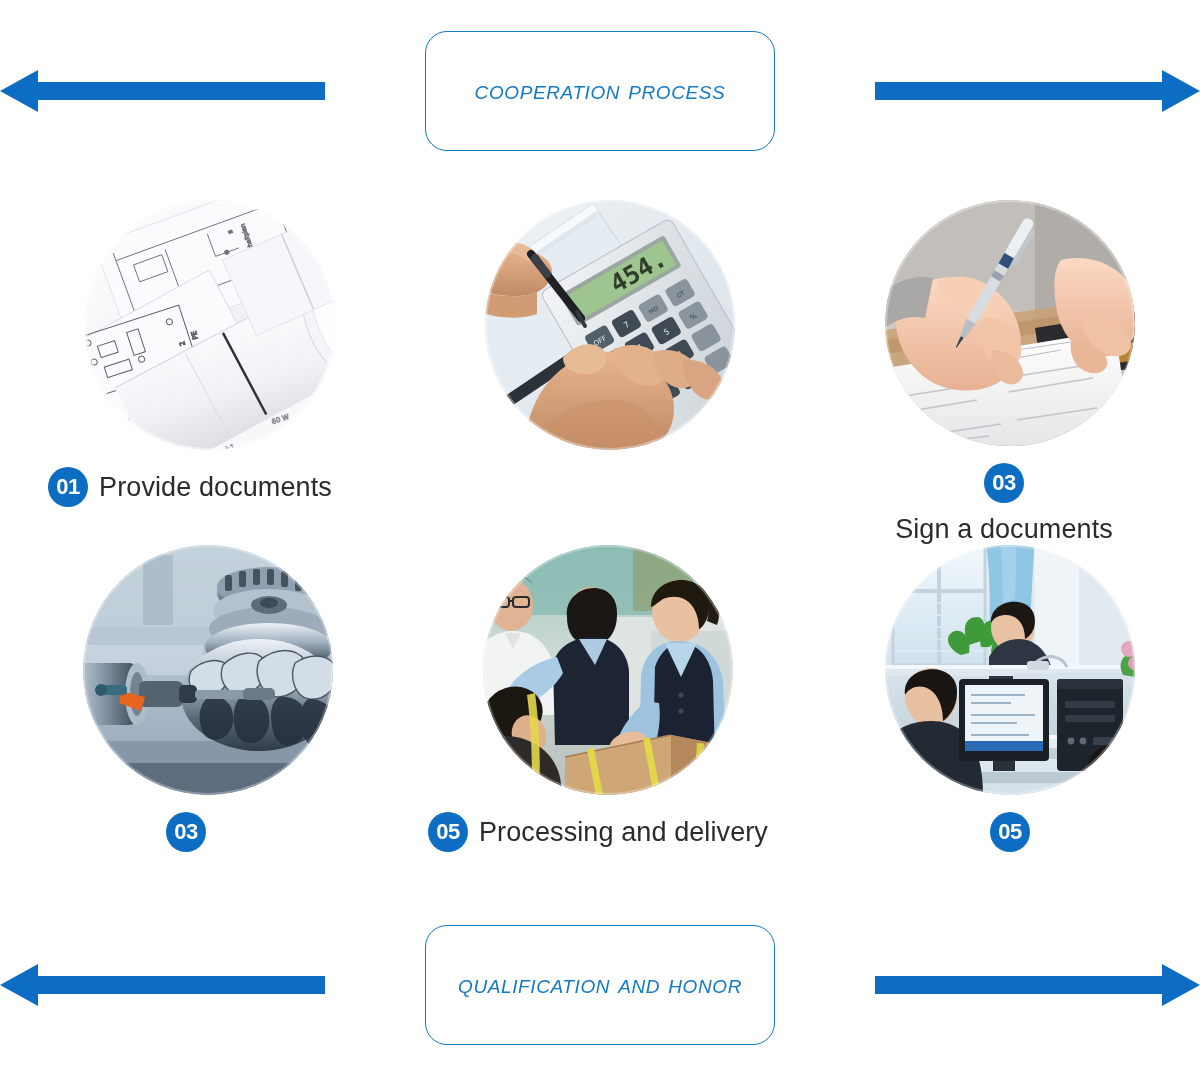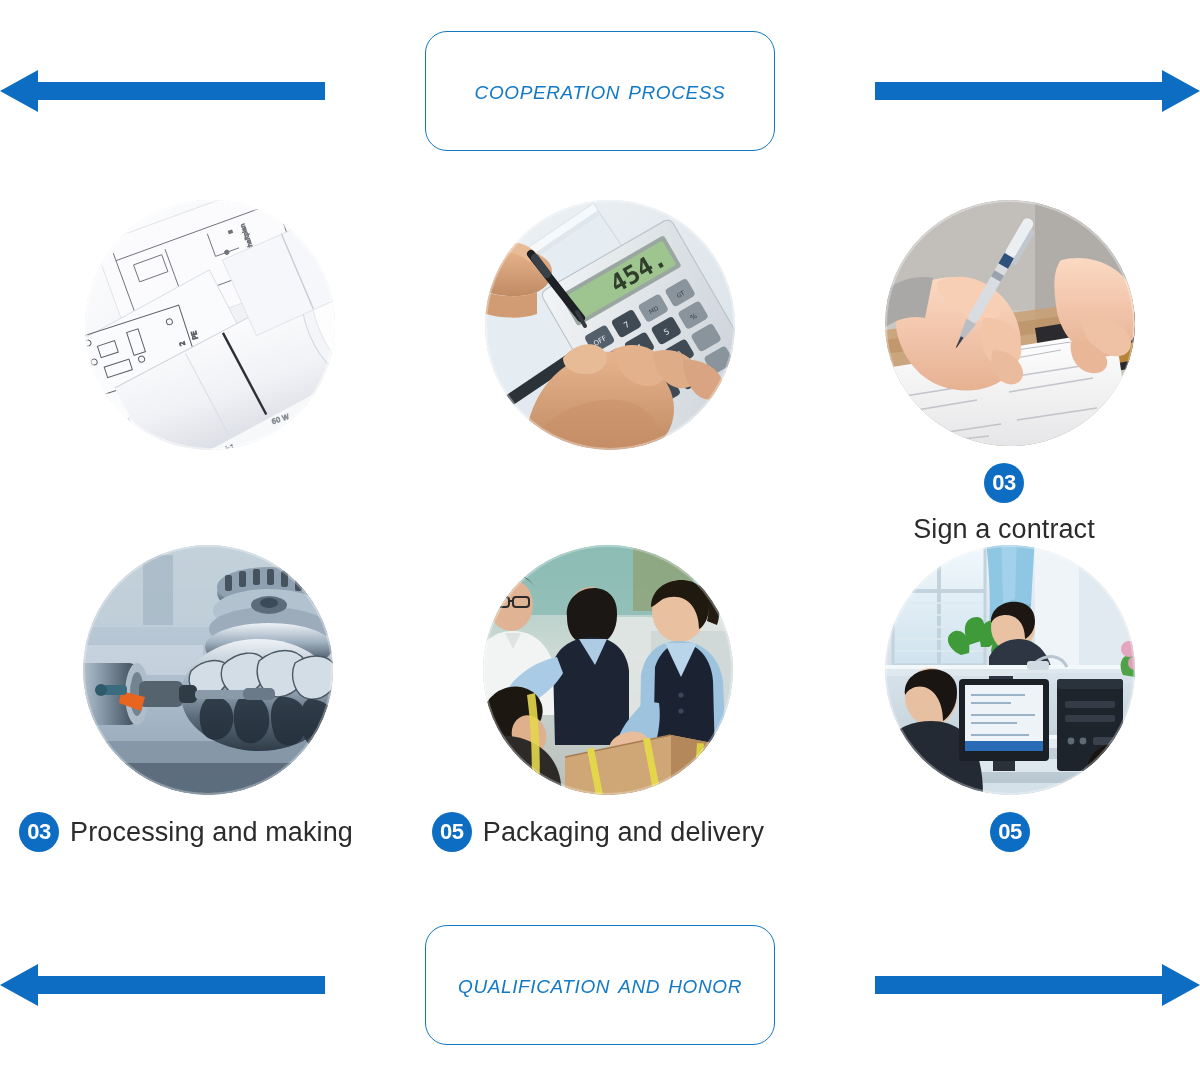--- a/index.html
+++ b/index.html
@@ -246,20 +246,24 @@
 
           <g transform="rotate(-16 215 95)">
             <path d="M150 40 L300 20 L312 100 L162 122 Z" fill="#f6f7fa" stroke="#dde0e6" stroke-width="0.8"></path>
             <path d="M214 31 L224 112" stroke="#c9cdd5" stroke-width="1.4" fill="none"></path>
             <ellipse cx="300" cy="62" rx="16" ry="40" fill="#f0f1f5" stroke="#d6d9e0"></ellipse>
           </g>
           <circle cx="125" cy="125" r="124" fill="none" stroke="#ffffff" stroke-width="2" opacity="0.5"></circle>
         </g>
       </svg>
     </div>
+    <div class="step-caption">
+      <div class="badge">01</div>
+      <div class="step-label">Provide documents</div>
+    </div>
   </div>
 
   <div class="step">
     <div class="circle-photo">
       <svg viewBox="0 0 250 250" preserveAspectRatio="xMidYMid slice">
         <defs>
           <clipPath id="c2">
               <circle cx="125" cy="125" r="125"></circle>
             </clipPath>
           <linearGradient id="desk2" x1="0" y1="0" x2="1" y2="1">
@@ -423,21 +427,21 @@
             <polygon points="94,128 105,128 101,152 98,152" fill="#b9bec5"></polygon>
             <polygon points="98,146 101,146 100,158 99,158" fill="#3a3f45"></polygon>
             <rect x="105" y="18" width="5" height="40" rx="2" fill="#c2c7cd"></rect>
           </g>
           <circle cx="125" cy="125" r="124" fill="none" stroke="#ffffff" stroke-width="2" opacity="0.35"></circle>
         </g>
       </svg>
     </div>
     <div class="step-caption">
       <div class="badge">03</div>
-      <div class="step-label">Sign a contract</div>
+      <div class="step-label">Sign a documents</div>
     </div>
   </div>
 
   <div class="step">
     <div class="circle-photo">
       <svg viewBox="0 0 250 250" preserveAspectRatio="xMidYMid slice">
         <defs>
           <clipPath id="c4">
               <circle cx="125" cy="125" r="125"></circle>
             </clipPath>
@@ -512,21 +516,20 @@
             <path d="M38 146 L62 152 L58 166 L36 158 Z" fill="#e8651f"></path>
             <rect x="20" y="140" width="24" height="10" rx="4" fill="#3b6b7e"></rect>
             <circle cx="18" cy="145" r="6" fill="#2e5a6c"></circle>
           </g>
           <circle cx="125" cy="125" r="124" fill="none" stroke="#ffffff" stroke-width="2" opacity="0.3"></circle>
         </g>
       </svg>
     </div>
     <div class="step-caption">
       <div class="badge">03</div>
-      <div class="step-label">Processing and making</div>
     </div>
   </div>
 
   <div class="step">
     <div class="circle-photo">
       <svg viewBox="0 0 250 250" preserveAspectRatio="xMidYMid slice">
         <defs>
           <clipPath id="c5">
               <circle cx="125" cy="125" r="125"></circle>
             </clipPath>
@@ -597,21 +600,21 @@
             <rect x="214" y="198" width="7" height="54" fill="#d9cd46" transform="rotate(4 214 198)"></rect>
           </g>
 
           <path d="M44 150 C 48 180, 50 216, 48 250 L 56 250 C 58 214, 56 178, 52 148 Z" fill="#e4d74c" opacity="0.9"></path>
           <circle cx="125" cy="125" r="124" fill="none" stroke="#ffffff" stroke-width="2" opacity="0.3"></circle>
         </g>
       </svg>
     </div>
     <div class="step-caption">
       <div class="badge">05</div>
-      <div class="step-label">Packaging and delivery</div>
+      <div class="step-label">Processing and delivery</div>
     </div>
   </div>
 
   <div class="step">
     <div class="circle-photo">
       <svg viewBox="0 0 250 250" preserveAspectRatio="xMidYMid slice">
         <defs>
           <clipPath id="c6">
               <circle cx="125" cy="125" r="125"></circle>
             </clipPath>

